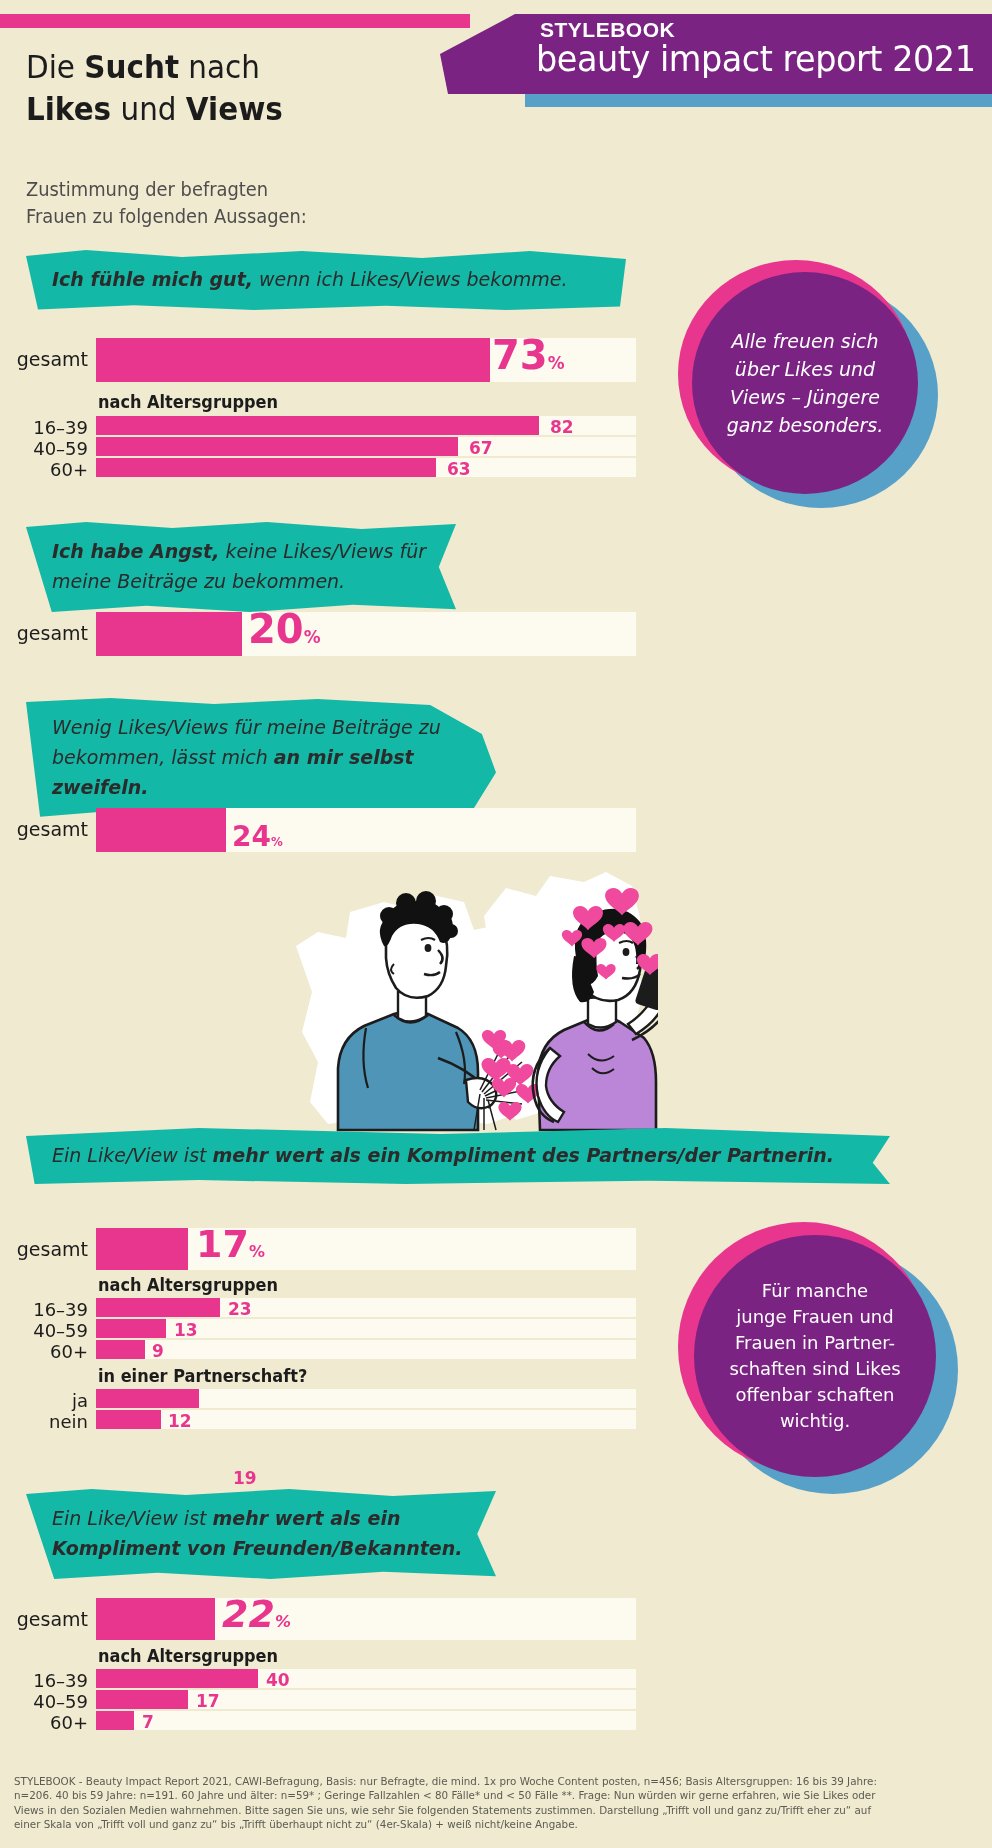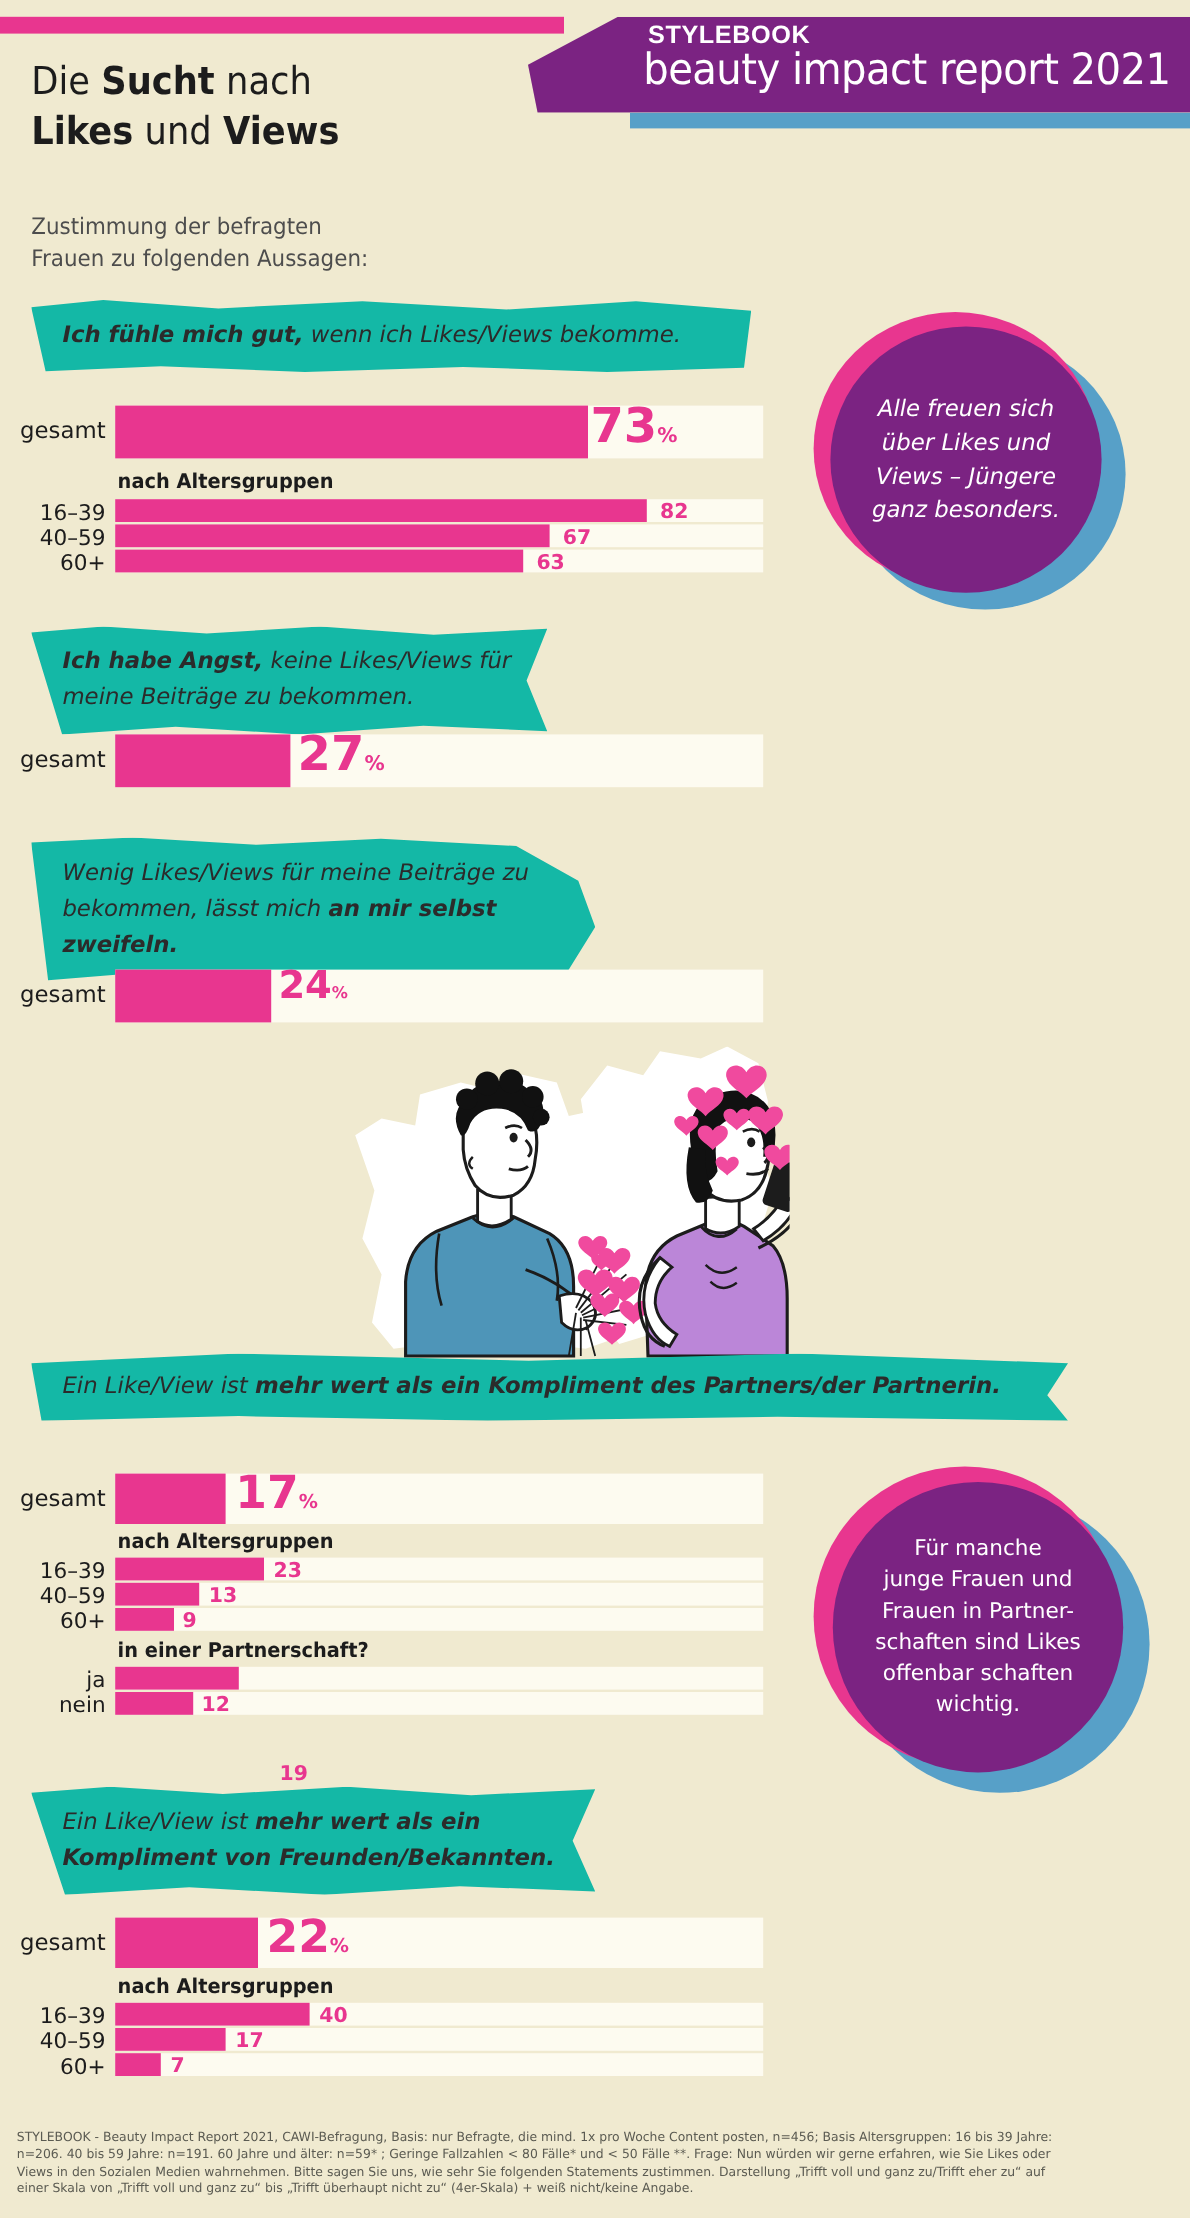--- a/index.html
+++ b/index.html
@@ -201,31 +201,31 @@
 </div>
 
 <div class="stmt stmt-b" style="left:26px; top:522px; width:430px;">
   <b>Ich habe Angst,</b><span> keine Likes/Views für meine Beiträge zu bekommen.</span>
 </div>
 
 <div class="bar-track" style="left:96px; top:612px; width:540px; height:44px;">
   <div class="bar-fill" style="width:27%;"></div>
 </div>
 <div class="bar-label" style="left:0px; top:622px; width:88px; font-size:19px;">gesamt</div>
-<div class="bar-value" style="left:248px; top:606px; font-size:40px;"><span>27</span><span class="bar-pct">%</span></div>
+<div class="bar-value" style="left:248px; top:606px; font-size:40px;"><span>20</span><span class="bar-pct">%</span></div>
 
 <div class="stmt stmt-c" style="left:26px; top:698px; width:470px;">
   <span>Wenig Likes/Views für meine Beiträge zu bekommen, lässt mich </span><b>an mir selbst zweifeln.</b>
 </div>
 
 <div class="bar-track" style="left:96px; top:808px; width:540px; height:44px;">
   <div class="bar-fill" style="width:24%;"></div>
 </div>
 <div class="bar-label" style="left:0px; top:818px; width:88px; font-size:19px;">gesamt</div>
-<div class="bar-value" style="left:232px; top:802px; font-size:32px;"><span>24</span><span class="bar-pct">%</span></div>
+<div class="bar-value" style="left:232px; top:820px; font-size:28px;"><span>24</span><span class="bar-pct">%</span></div>
 
 <div class="illus">
 <svg width="370" height="260" viewBox="0 0 370 260" xmlns="http://www.w3.org/2000/svg">
 
   <path d="M8,74 L30,60 L58,66 L62,40 L96,30 L120,36 L140,22 L176,30 L186,58 L214,52 L228,80 L222,120 L236,150 L226,200 L240,238 L200,252 L150,246 L112,254 L70,248 L40,252 L22,230 L30,190 L14,160 L24,120 Z" fill="#ffffff"></path>
   <path d="M196,44 L218,16 L248,24 L262,4 L296,10 L318,0 L344,14 L352,46 L346,86 L356,120 L344,160 L352,204 L330,236 L294,246 L254,240 L228,248 L210,224 L220,186 L206,150 L216,112 L202,80 Z" fill="#ffffff"></path>
 
   <path d="M50,258 L50,196 Q52,166 76,154 L106,142 Q124,136 140,142 L170,156 Q190,168 190,200 L190,258 Z" fill="#4e95b8" stroke="#1c1c1c" stroke-width="2.6"></path>
 
   <path d="M78,156 Q72,190 80,216" fill="none" stroke="#1c1c1c" stroke-width="2.2"></path>
@@ -405,21 +405,21 @@
 </div>
 
 <div class="stmt stmt-b" style="left:26px; top:1489px; width:470px;">
   <span>Ein Like/View ist </span><b>mehr wert als ein Kompliment von Freunden/Bekannten.</b>
 </div>
 
 <div class="bar-track" style="left:96px; top:1598px; width:540px; height:42px;">
   <div class="bar-fill" style="width:22%;"></div>
 </div>
 <div class="bar-label" style="left:0px; top:1608px; width:88px; font-size:19px;">gesamt</div>
-<div class="bar-value" style="left:222px; top:1592px; font-size:38px;"><span>22</span><span class="bar-pct">%</span></div>
+<div class="bar-value" style="left:222px; top:1592px; font-size:38px;font-style:italic;"><span>22</span><span class="bar-pct">%</span></div>
 
 <div class="sub-head" style="left:98px; top:1646px;">nach Altersgruppen</div>
 
 <div class="bar-track" style="left:96px; top:1669px; width:540px; height:19px;">
   <div class="bar-fill" style="width:30%;"></div>
 </div>
 <div class="bar-label" style="left:0px; top:1670px; width:88px; font-size:18px;">16–39</div>
 <div class="bar-value" style="left:266px; top:1670px; font-size:17px;">40</div>
 
 <div class="bar-track" style="left:96px; top:1690px; width:540px; height:19px;">

